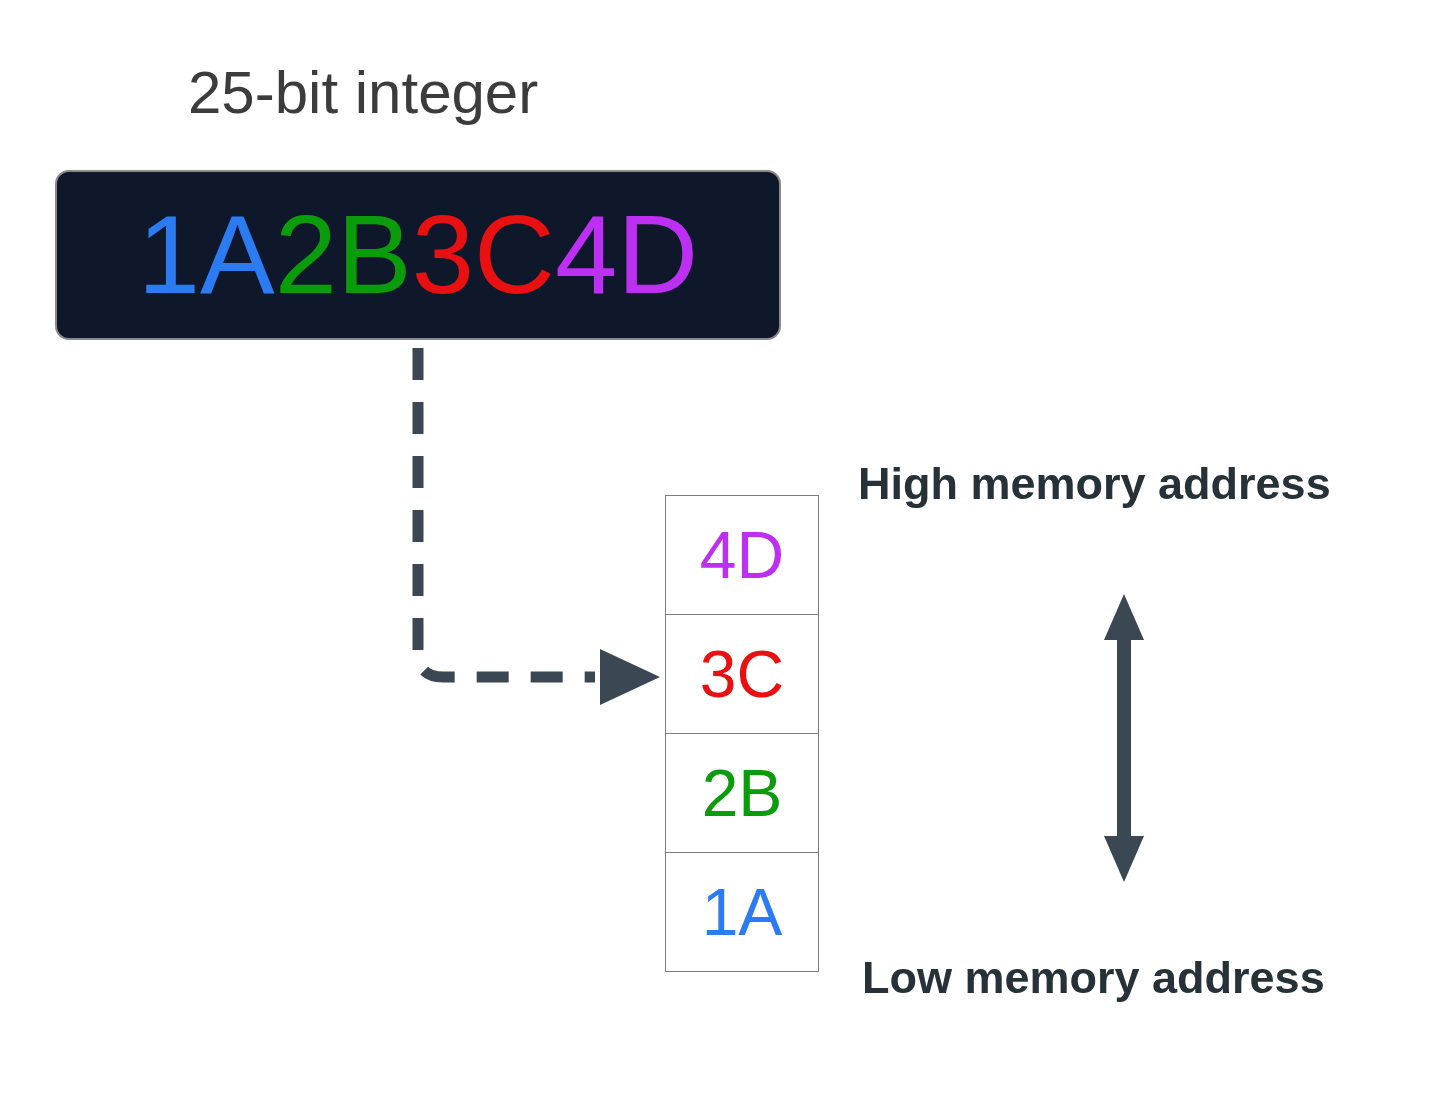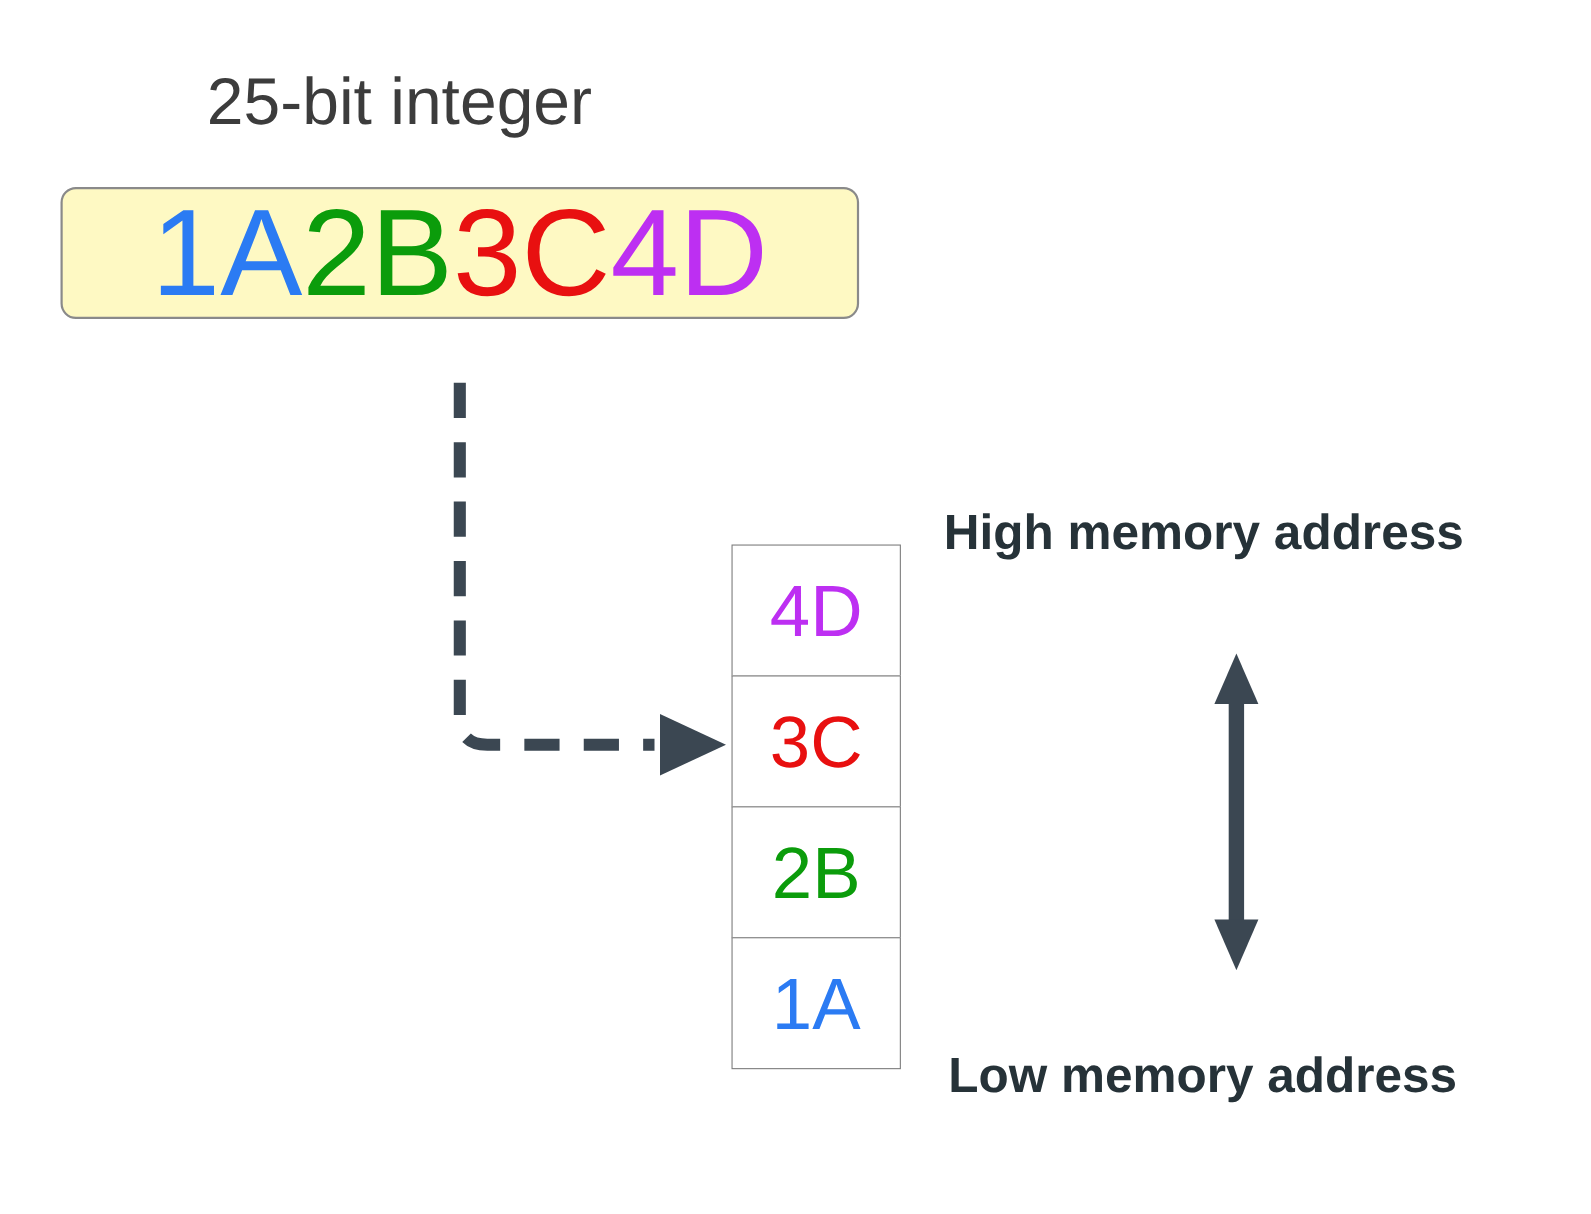--- a/index.html
+++ b/index.html
@@ -19,24 +19,24 @@
     font-size: 60px;
     font-weight: 400;
     color: #3c3c3c;
     white-space: nowrap;
   }
   .int-box {
     position: absolute;
     left: 55px;
     top: 170px;
     width: 726px;
-    height: 120px;
+    height: 170px;
     border: 2px solid #8a8a8a;
     border-radius: 14px;
-    background: #fef9c3;
+    background: #0f172a;
     display: flex;
     align-items: center;
     justify-content: center;
   }
   .int-box .hex {
     font-size: 112px;
     font-weight: 400;
     line-height: 1;
     white-space: nowrap;
   }

